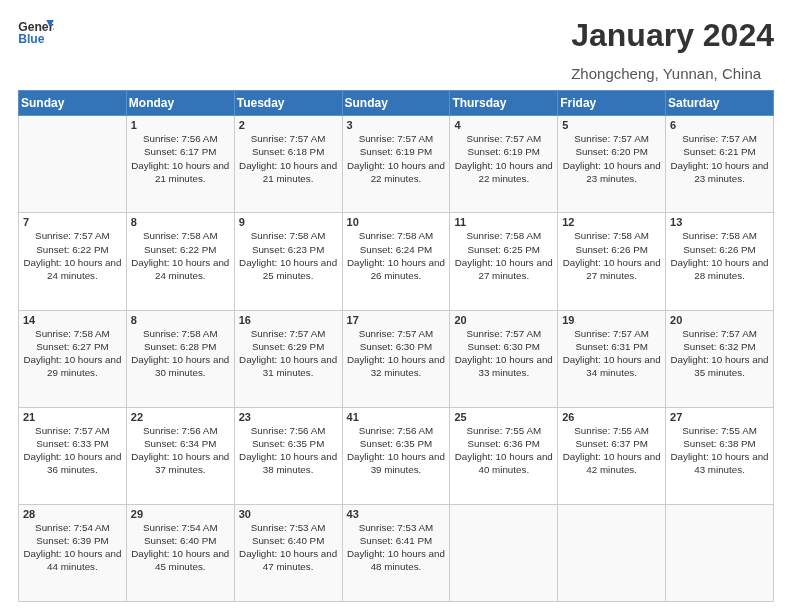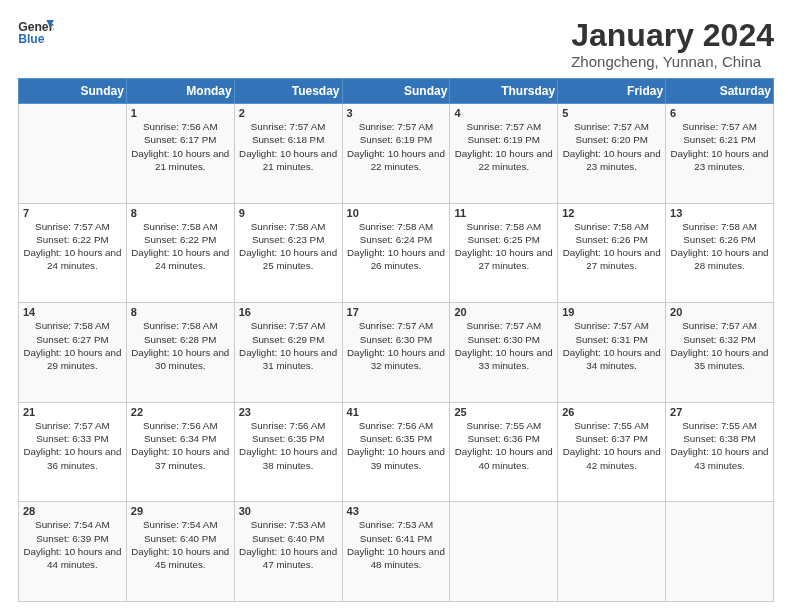--- a/index.html
+++ b/index.html
@@ -37,31 +37,32 @@
     }
     .month-title {
       font-size: 32px;
       font-weight: bold;
       color: #333;
       line-height: 1.1;
     }
     .subtitle {
       font-size: 15px;
       color: #555;
+      margin-top: 12px;
     }
     table {
       width: 100%;
       border-collapse: collapse;
       flex: 1;
       font-size: 10.5px;
     }
     thead tr th {
       background: #3373b8;
       color: #fff;
-      text-align: right;
+      text-align: left;
       padding: 5px 2px;
       font-size: 12px;
       border: 1px solid #5a90cc;
     }
     tbody tr td {
       border: 1px solid #ccc;
       vertical-align: top;
       padding: 3px 4px;
       width: calc(100% / 7);
       height: 78px;

